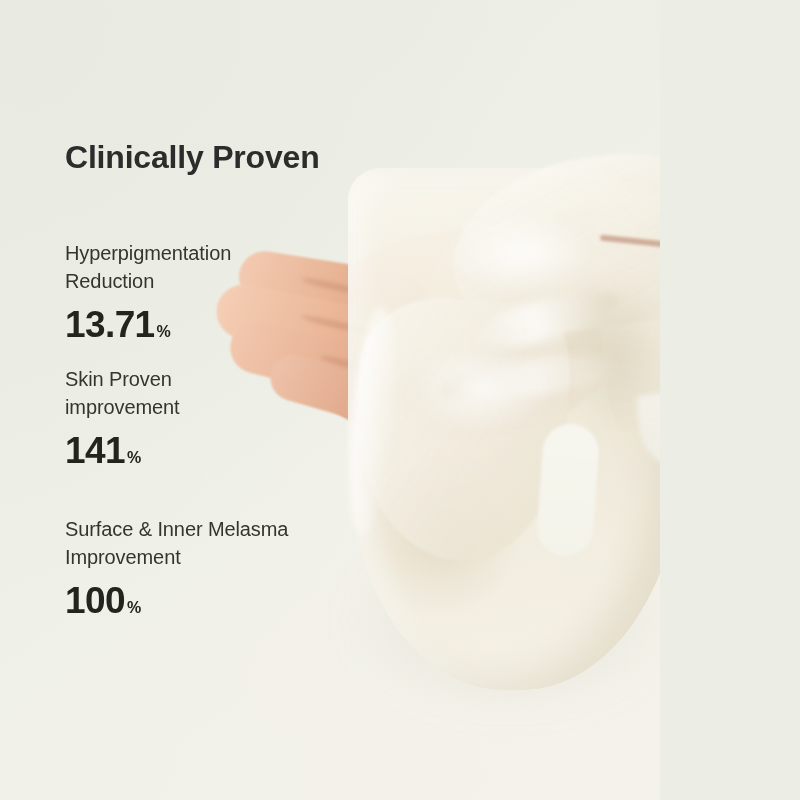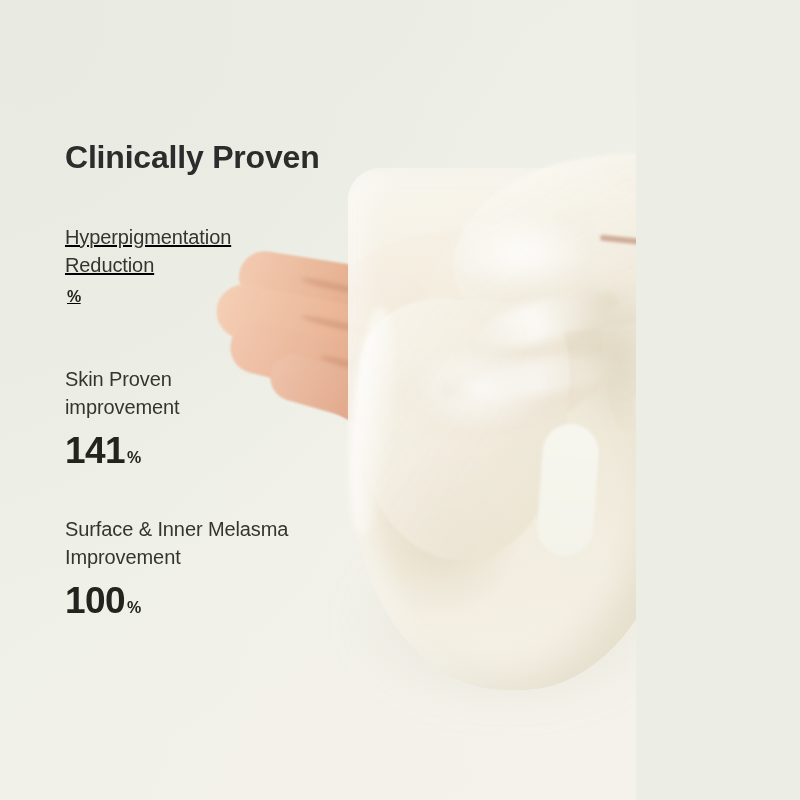--- a/index.html
+++ b/index.html
@@ -11,20 +11,21 @@
   }
 
   #canvas{
     position:relative;
     width:636px;height:800px;
     overflow:hidden;
     background:
       radial-gradient(120% 110% at 88% 92%, #f4f2ea 0%, rgba(244,242,234,0) 58%),
       radial-gradient(130% 120% at 4% 2%, #e9ebe3 0%, rgba(233,235,227,0) 60%),
       linear-gradient(145deg,#eaece4 0%,#eef0e8 42%,#f2f1e9 75%,#f3f2ea 100%);
+    padding-left: 24px;
   }
 
   
   .photo{position:absolute;inset:0;}
 
   
   .cast-shadow{
     position:absolute;left:600px;top:180px;width:230px;height:430px;
     background:radial-gradient(60% 55% at 35% 45%, rgba(186,178,152,.55) 0%, rgba(196,188,164,.28) 48%, rgba(200,195,172,0) 78%);
     filter:blur(16px);
@@ -200,21 +201,21 @@
   }
 
   
   .text-layer{position:absolute;inset:0;}
   .heading{
     position:absolute;left:65px;top:139px;
     font-size:32px;font-weight:700;letter-spacing:-.2px;
     color:#2c2c2c;white-space:nowrap;
   }
   .stat{position:absolute;left:65px;}
-  .s1{top:224px;text-decoration:underline;} .s2{top:366px;} .s3{top:516px;}
+  .s1{top:240px;} .s2{top:366px;} .s3{top:516px;}
   .stat-label{
     font-size:20px;font-weight:400;line-height:1.38;
     color:#35352f;letter-spacing:-.1px;white-space:pre-line;
   }
   .stat-value{
     margin-top:9px;
     font-size:37px;font-weight:700;color:#24241f;letter-spacing:-.6px;
     display:flex;align-items:baseline;
   }
   .stat-unit{font-size:16px;font-weight:600;margin-left:2px;color:#24241f;}
@@ -262,20 +263,21 @@
   </div>
 
   <div class="text-layer">
 
     <div class="heading">Clinically Proven</div>
 
     <div class="stat s1">
       <div class="stat-label">Hyperpigmentation
 Reduction</div>
       <div class="stat-value">
+        <span>13.71</span>
         <span class="stat-unit">%</span>
       </div>
     </div>
 
     <div class="stat s2">
       <div class="stat-label">Skin Proven
 improvement</div>
       <div class="stat-value">
         <span>141</span>
         <span class="stat-unit">%</span>

